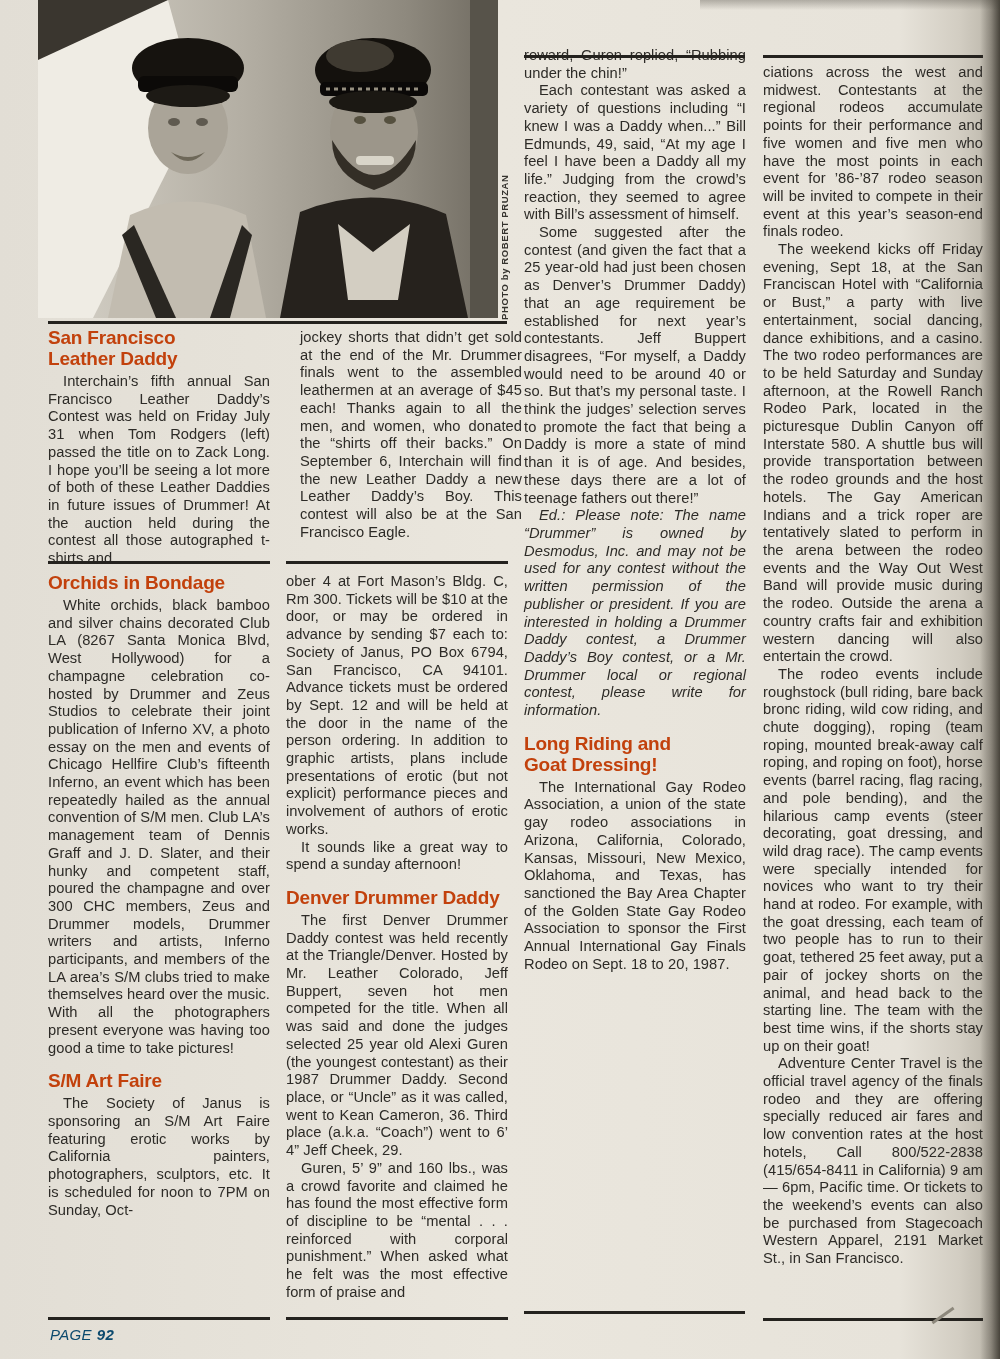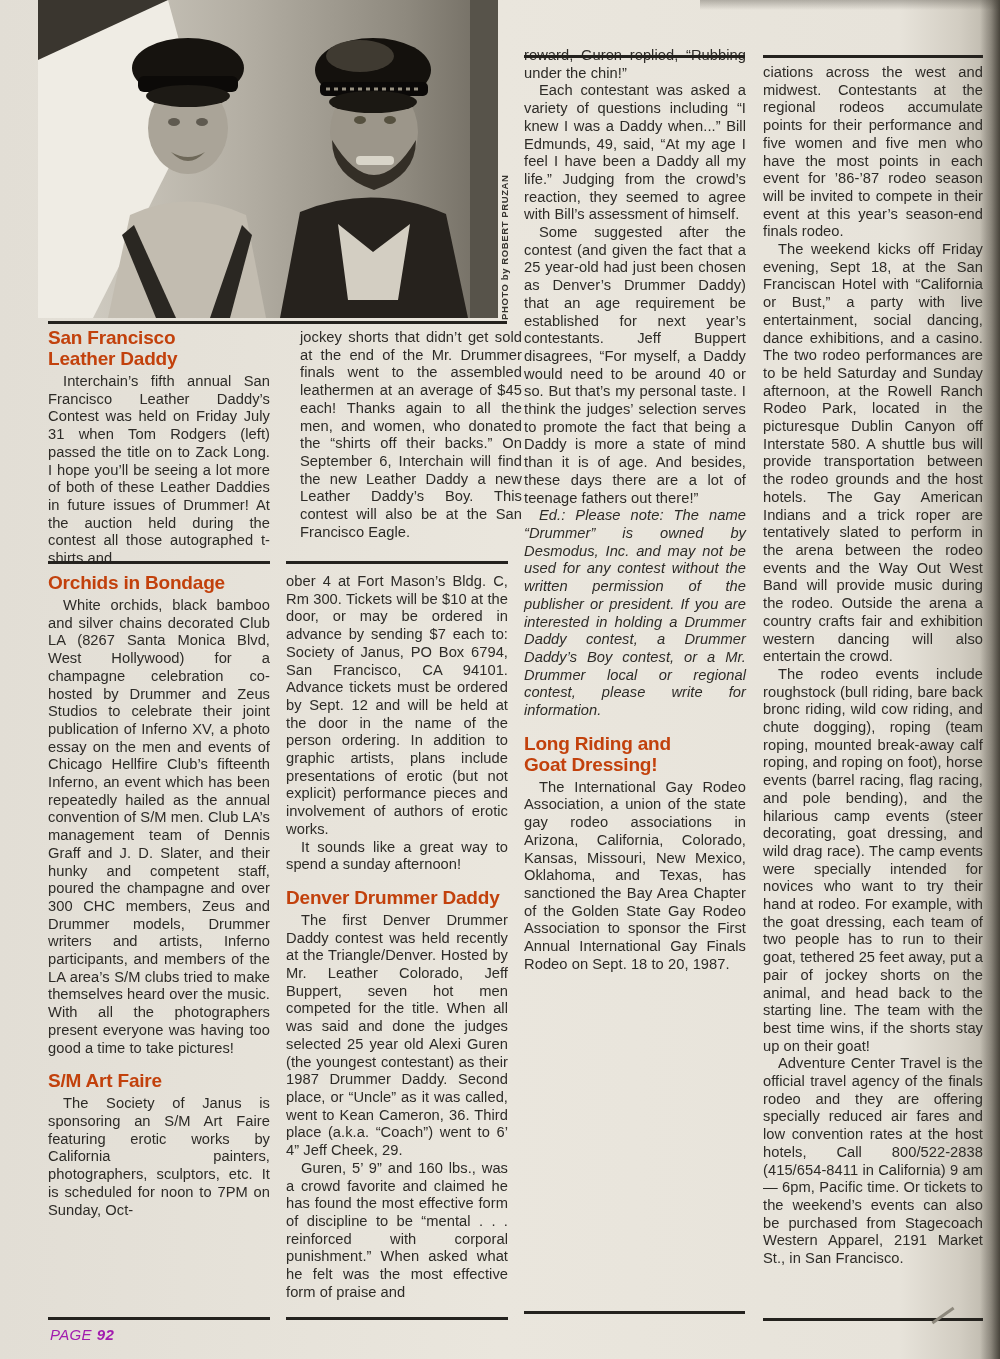--- a/index.html
+++ b/index.html
@@ -55,21 +55,21 @@
     font-weight:bold; font-size:19px; line-height:21px;
     letter-spacing:-0.2px; color:#c2410c; text-align:left;
     margin:0 0 4px 0;
   }
   .head span{ display:block; }
   .head.mt{ margin-top:13px; }
   .ednote{ font-style:italic; }
 
   .footer{
     position:absolute; left:50px; top:1326px;
-    font-style:italic; font-size:15px; color:#a21caf; letter-spacing:0.3px;
+    font-style:italic; font-size:15px; color:#0c4a6e; letter-spacing:0.3px;
   }
   .footer b{ margin-left:5px; }
   .scan-mark{
     position:absolute; left:930px; top:1314px; width:26px; height:3px;
     background:#8d887c; transform:rotate(-35deg); z-index:4;
   }
 </style>
 </head>
 <body>
 

